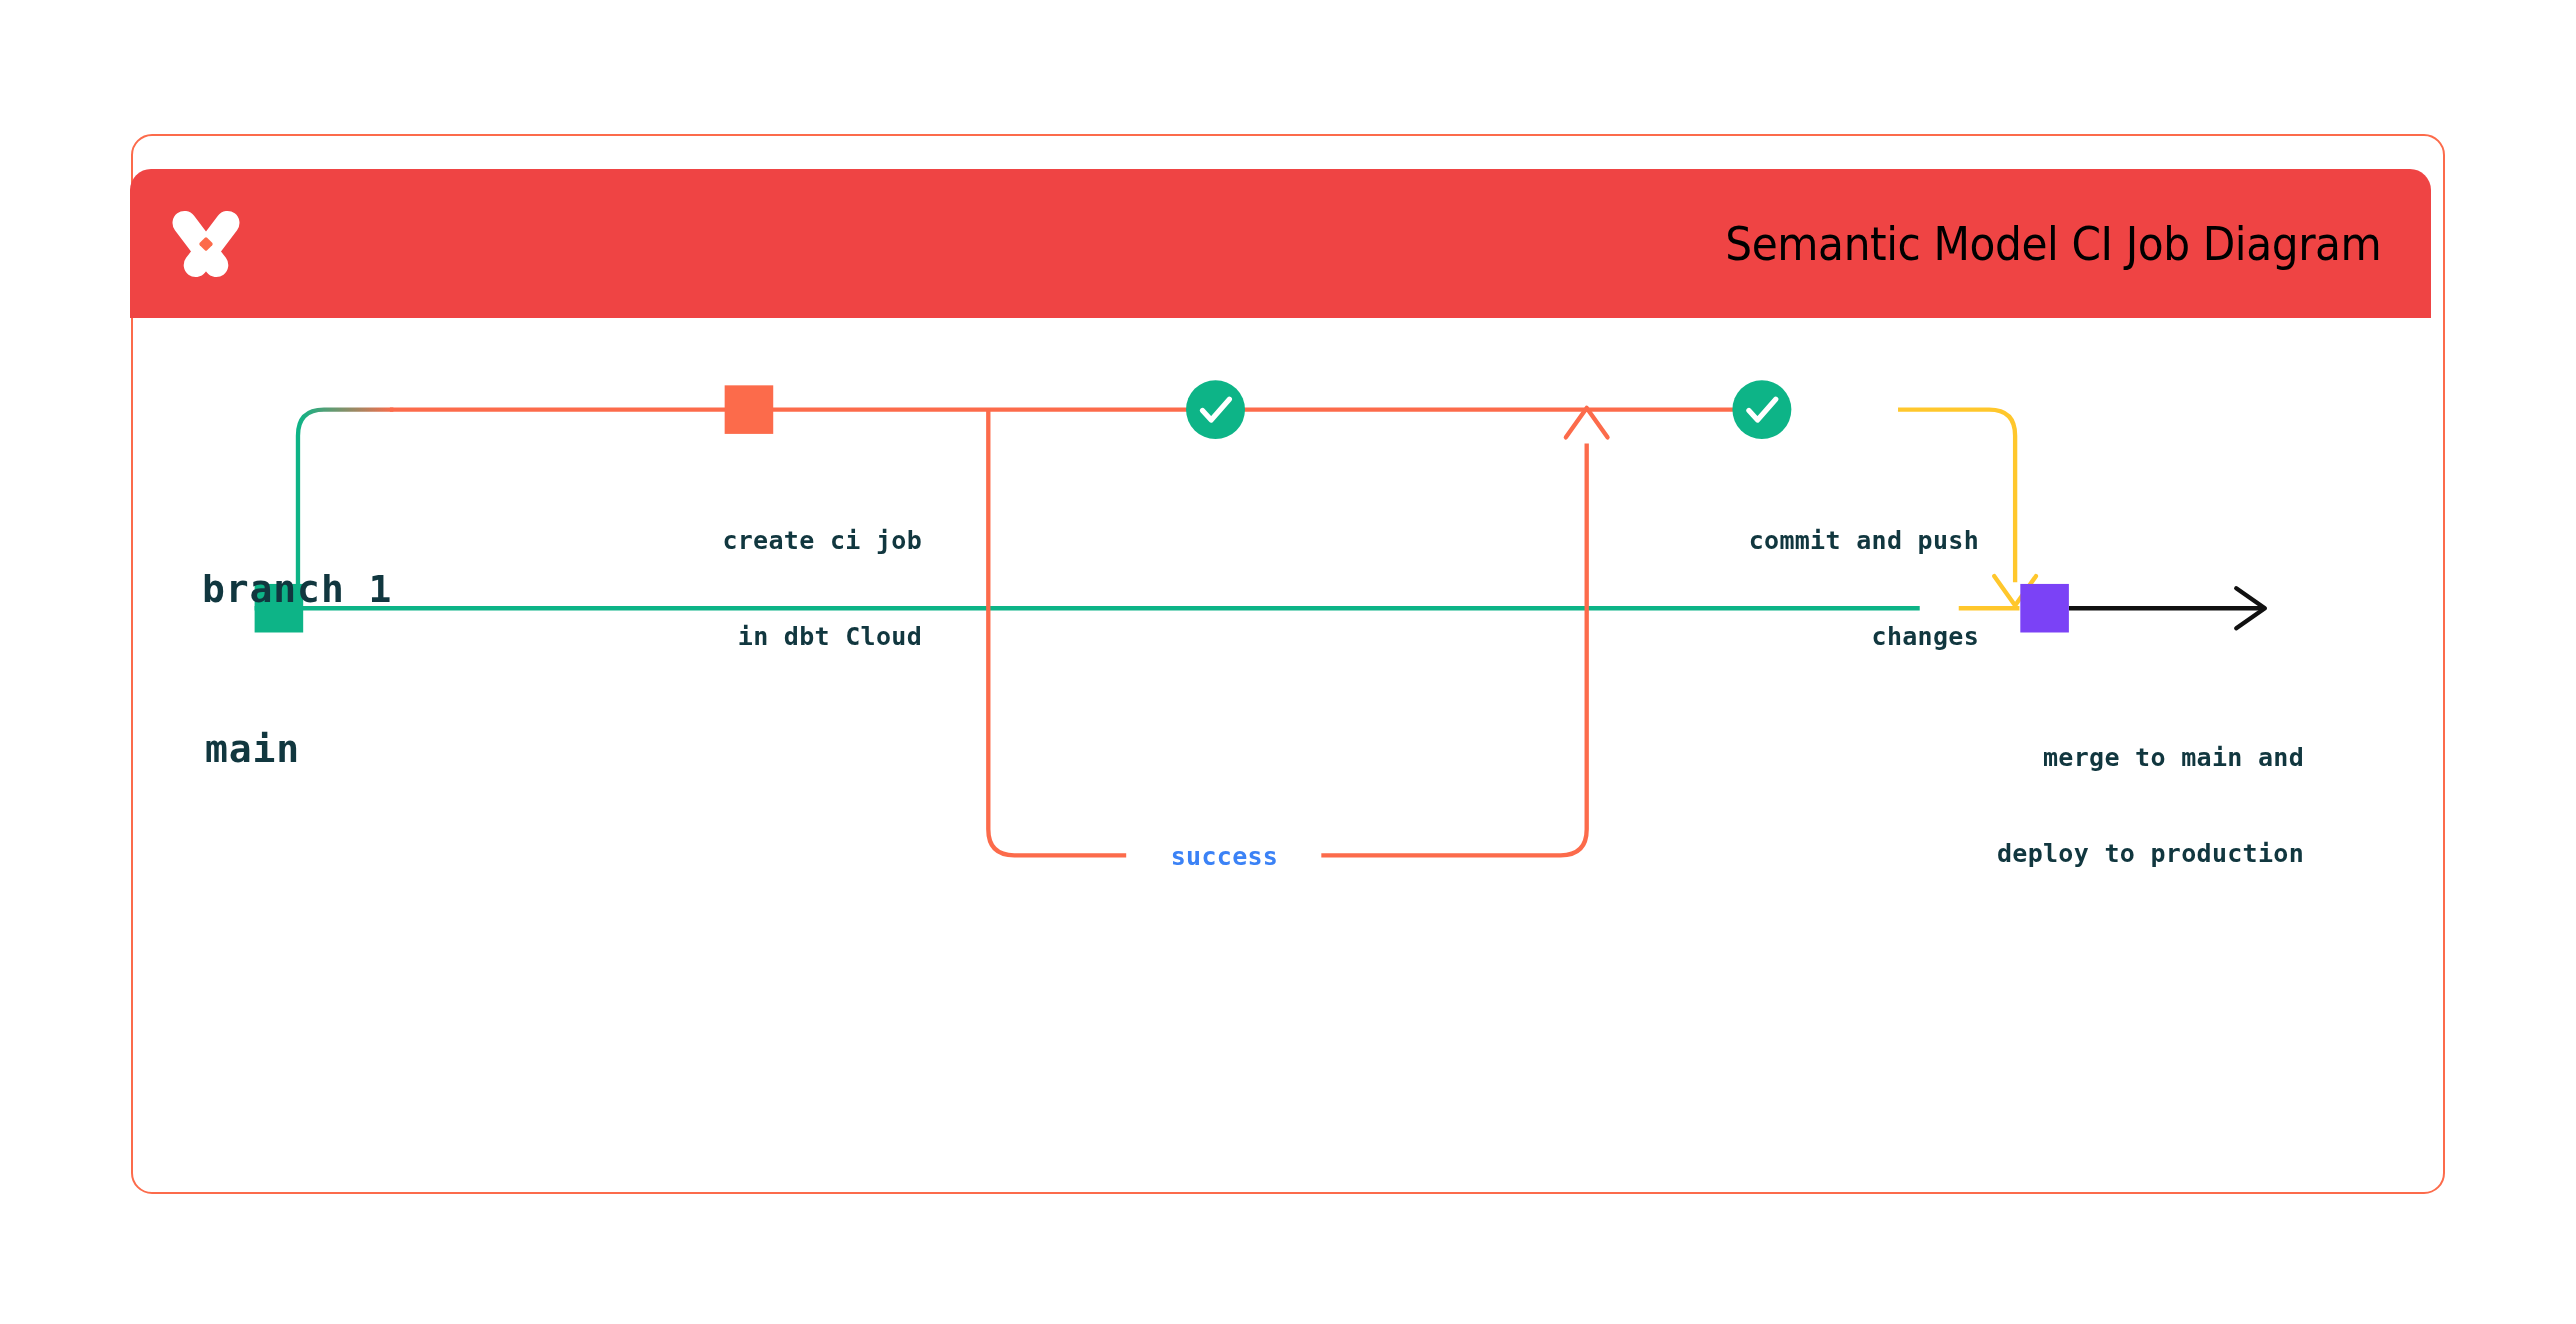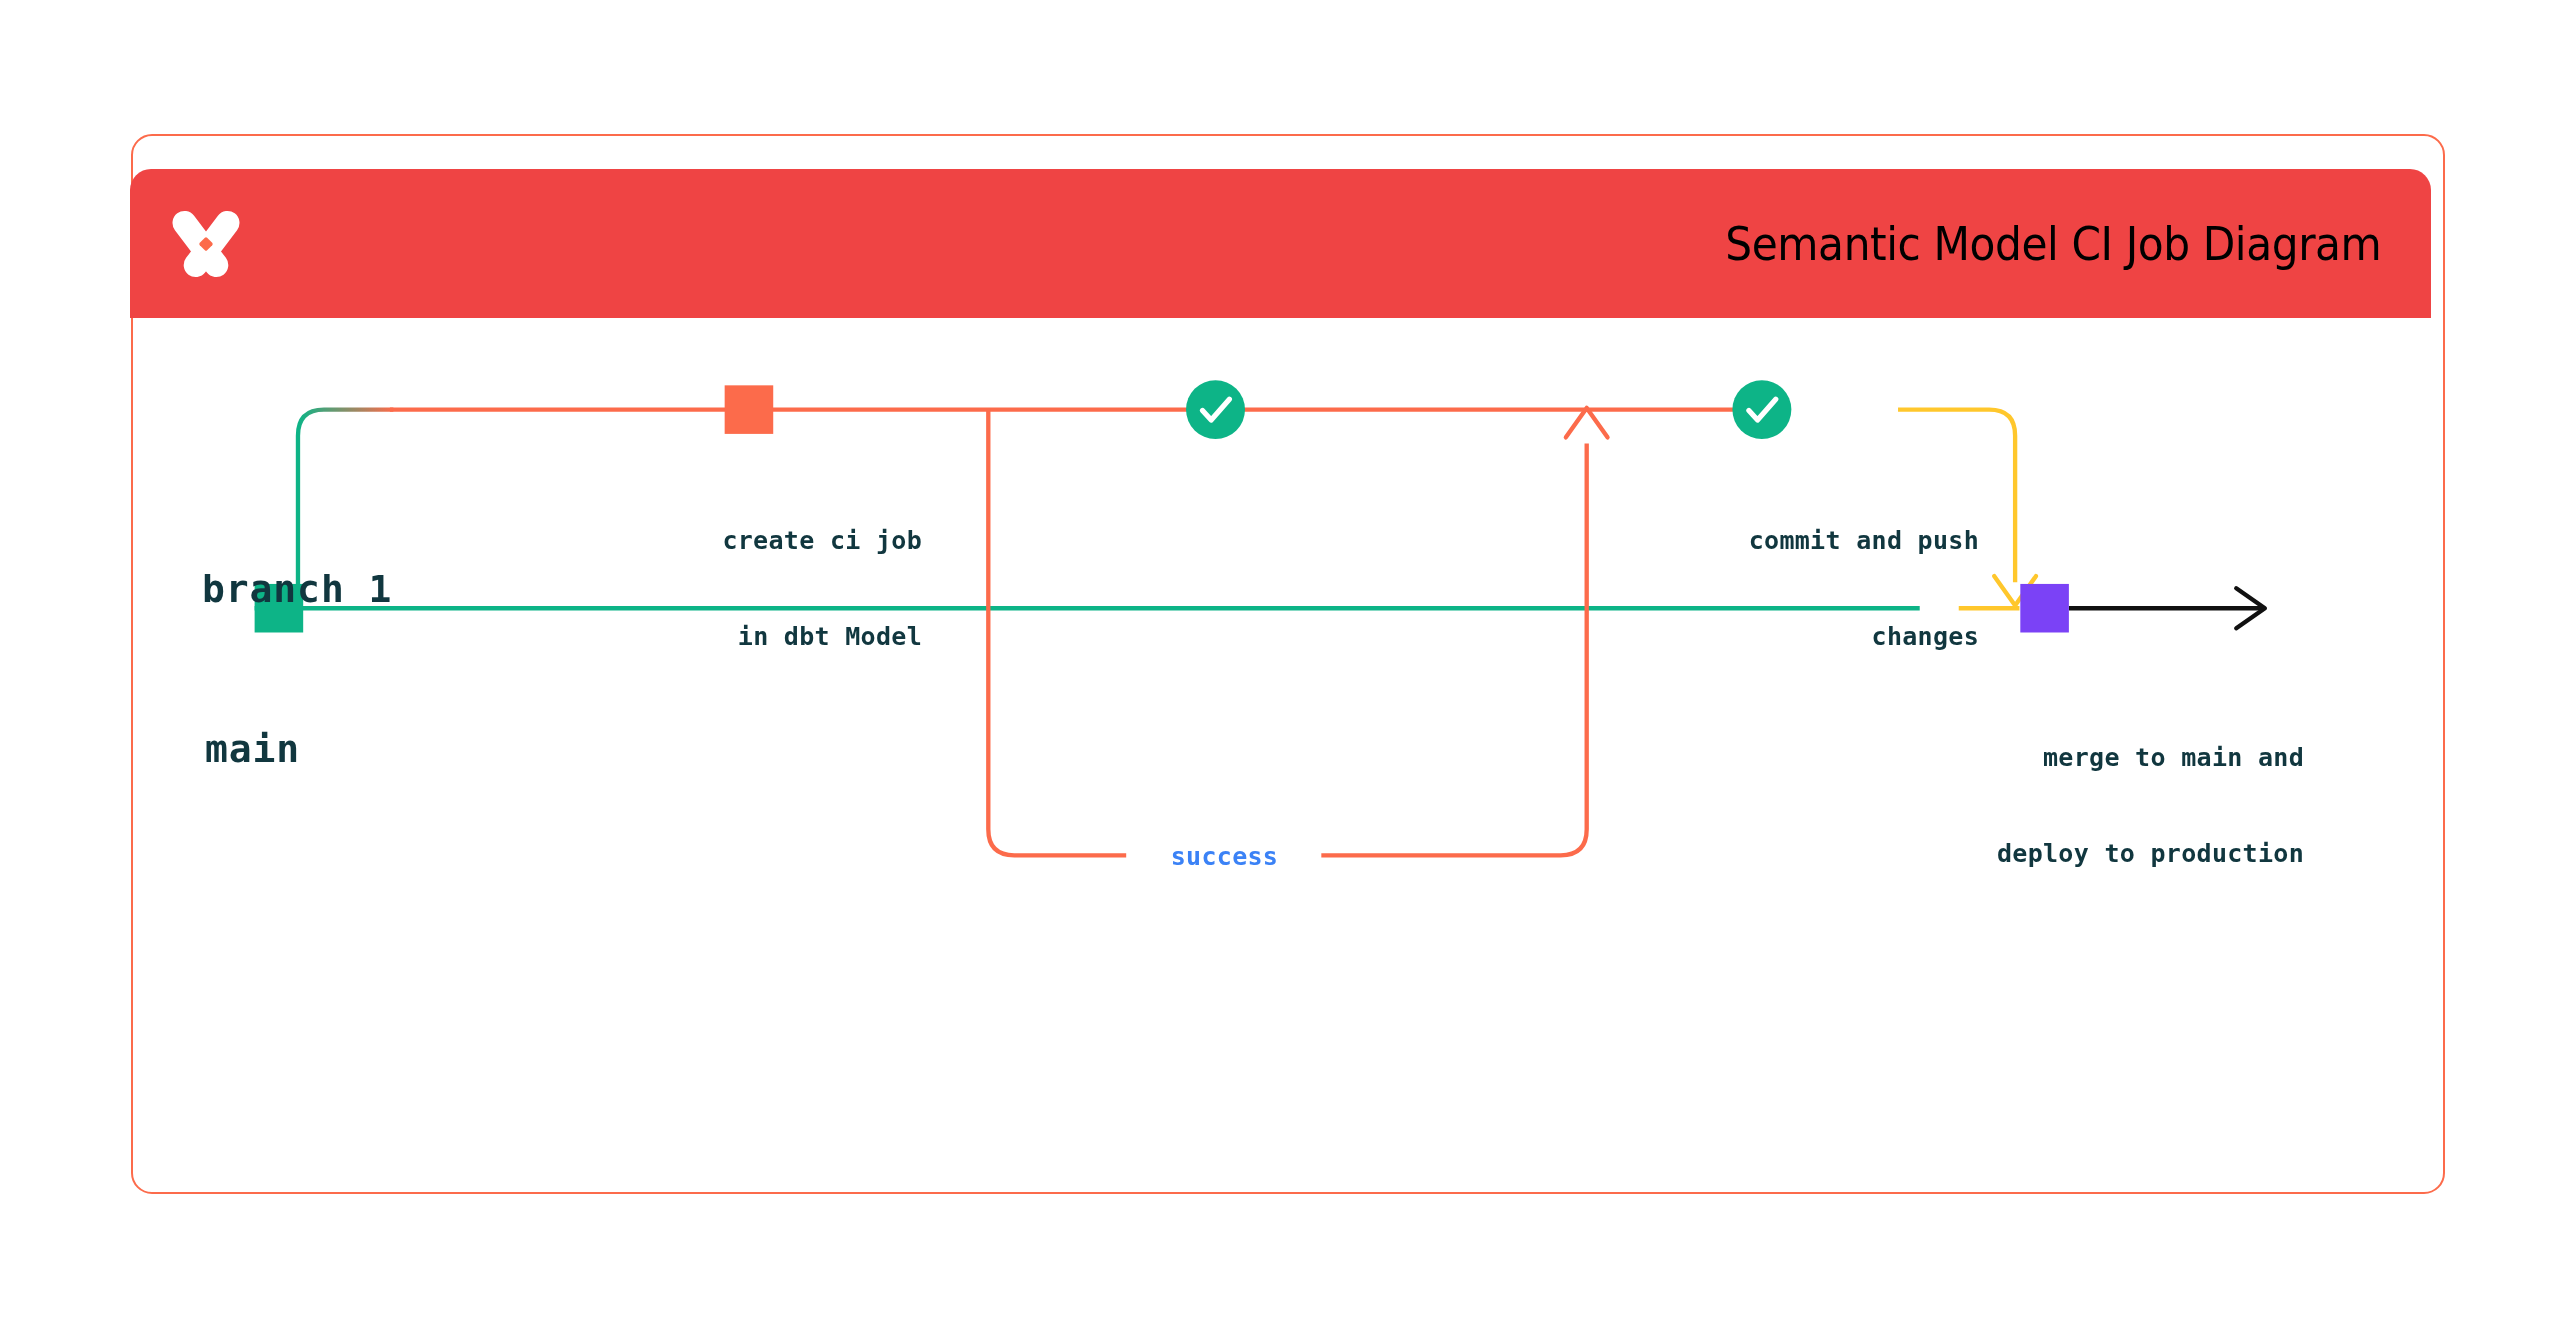--- a/index.html
+++ b/index.html
@@ -197,21 +197,21 @@
 
         <rect x="2176" y="347" width="56" height="56" fill="#7B42F6"></rect>
       </svg>
 
       <div class="lbl branch-name" style="left:69px; top:282px;">branch 1</div>
 
       <div class="lbl branch-name" style="left:72px; top:442px;">main</div>
 
       <div class="lbl node-label" style="left:442px; top:178px; width:347px;">
         <div>create ci job</div>
-        <div>in dbt Model</div>
+        <div>in dbt Cloud</div>
       </div>
 
 
       <div class="lbl node-label" style="left:1412px; top:178px; width:434px;">
         <div>commit and push</div>
         <div>changes</div>
       </div>
 
       <div class="lbl node-label" style="left:1651px; top:395px; width:520px;">
         <div>merge to main and</div>

